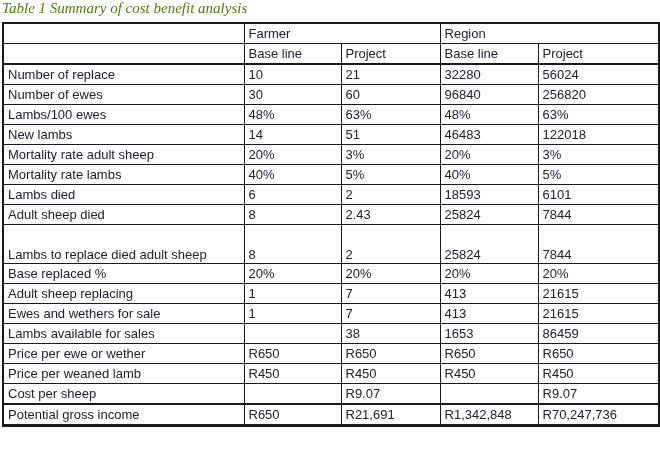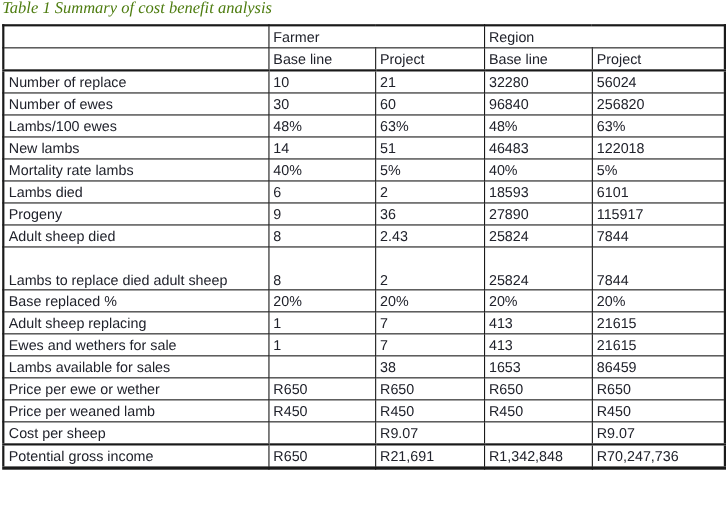--- a/index.html
+++ b/index.html
@@ -105,39 +105,39 @@
           <td>63%</td>
         </tr>
         <tr>
           <td>New lambs</td>
           <td>14</td>
           <td>51</td>
           <td>46483</td>
           <td>122018</td>
         </tr>
         <tr>
+          <td>Mortality rate adult sheep</td>
+          <td>20%</td>
+          <td>3%</td>
+          <td>20%</td>
+          <td>3%</td>
+        </tr>
+        <tr>
           <td>Mortality rate lambs</td>
           <td>40%</td>
           <td>5%</td>
           <td>40%</td>
           <td>5%</td>
         </tr>
         <tr>
           <td>Lambs died</td>
           <td>6</td>
           <td>2</td>
           <td>18593</td>
           <td>6101</td>
-        </tr>
-        <tr>
-          <td>Progeny</td>
-          <td>9</td>
-          <td>36</td>
-          <td>27890</td>
-          <td>115917</td>
         </tr>
         <tr>
           <td>Adult sheep died</td>
           <td>8</td>
           <td>2.43</td>
           <td>25824</td>
           <td>7844</td>
         </tr>
         <tr class="tall">
           <td>Lambs to replace died adult sheep</td>

